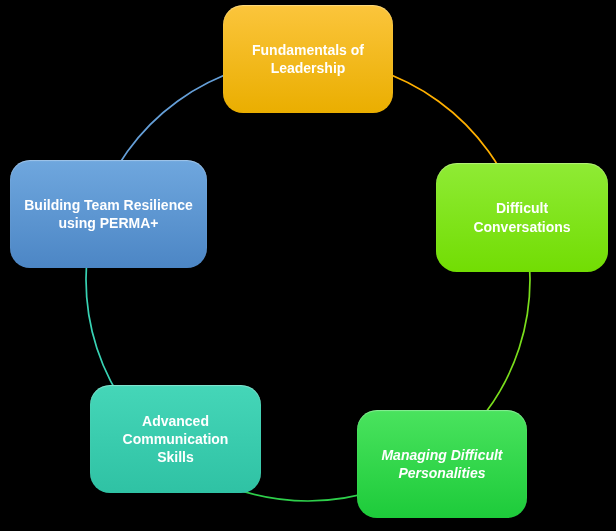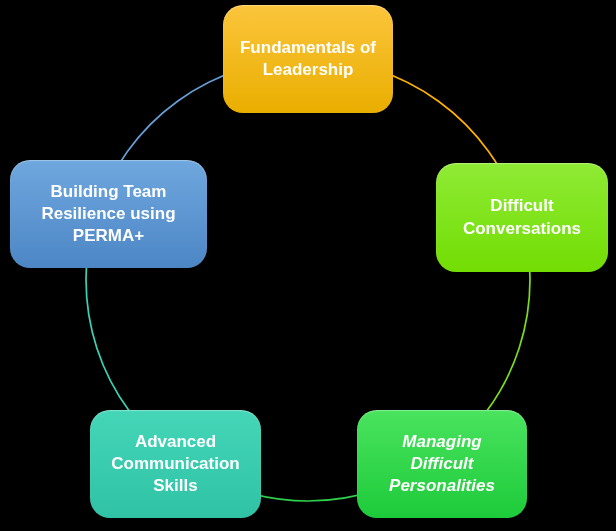--- a/index.html
+++ b/index.html
@@ -28,51 +28,51 @@
     stroke-linecap: round;
   }
   .node {
     position: absolute;
     z-index: 1;
     border-radius: 20px;
     display: flex;
     align-items: center;
     text-align: center;
     font-weight: bold;
-    font-size: 17px;
+    font-size: 14px;
     line-height: 1.3;
     box-shadow: inset 0 1px 1px rgba(255,255,255,0.35);
     box-sizing: border-box;
     padding: 8px 14px;
   }
   .node-0 { left: 223px; top: 5px;   width: 170px; height: 108px; }
   .node-1 { left: 436px; top: 163px; width: 172px; height: 109px; }
   .node-2 { left: 357px; top: 410px; width: 170px; height: 108px; font-style: italic; }
-  .node-3 { left: 90px;  top: 410px; width: 171px; height: 108px; }
+  .node-3 { left: 90px;  top: 385px; width: 171px; height: 108px; }
   .node-4 { left: 10px;  top: 160px; width: 197px; height: 108px; }
   .node-label { display: block; width: 100%; }
 </style>
 </head>
 <body style="background: rgb(0, 0, 0);">
 
 <div class="stage">
 
   <svg class="cycle-svg" viewBox="0 0 616 531">
     <path d="M 308 59 A 222 221 0 0 1 519.1 211.7" stroke="#FFB000"></path>
     <path d="M 519.1 211.7 A 222 221 0 0 1 438.5 458.8" stroke="#7ADE1C"></path>
     <path d="M 438.5 458.8 A 222 221 0 0 1 177.5 458.8" stroke="#2ECF4B"></path>
     <path d="M 177.5 458.8 A 222 221 0 0 1 96.9 211.7" stroke="#38D3B4"></path>
     <path d="M 96.9 211.7 A 222 221 0 0 1 308 59" stroke="#659FD8"></path>
   </svg>
 
   <div class="node node-0" style="background: linear-gradient(rgb(251, 197, 60), rgb(234, 174, 0)); color: rgb(255, 255, 255);">
     <span class="node-label">Fundamentals of Leadership</span>
   </div>
 
-  <div class="node node-1" style="background: linear-gradient(rgb(143, 235, 53), rgb(114, 221, 3)); color: rgb(255, 255, 255);">
+  <div class="node node-1" style="background: linear-gradient(rgb(143, 235, 53), rgb(114, 221, 3)); color: rgb(255, 255, 255); border-radius: 21px;">
     <span class="node-label">Difficult Conversations</span>
   </div>
 
   <div class="node node-2" style="background: linear-gradient(rgb(74, 227, 94), rgb(29, 203, 58)); color: rgb(255, 255, 255);">
     <span class="node-label">Managing Difficult Personalities</span>
   </div>
 
   <div class="node node-3" style="background: linear-gradient(rgb(69, 214, 184), rgb(47, 194, 164)); color: rgb(255, 255, 255);">
     <span class="node-label">Advanced Communication Skills</span>
   </div>

